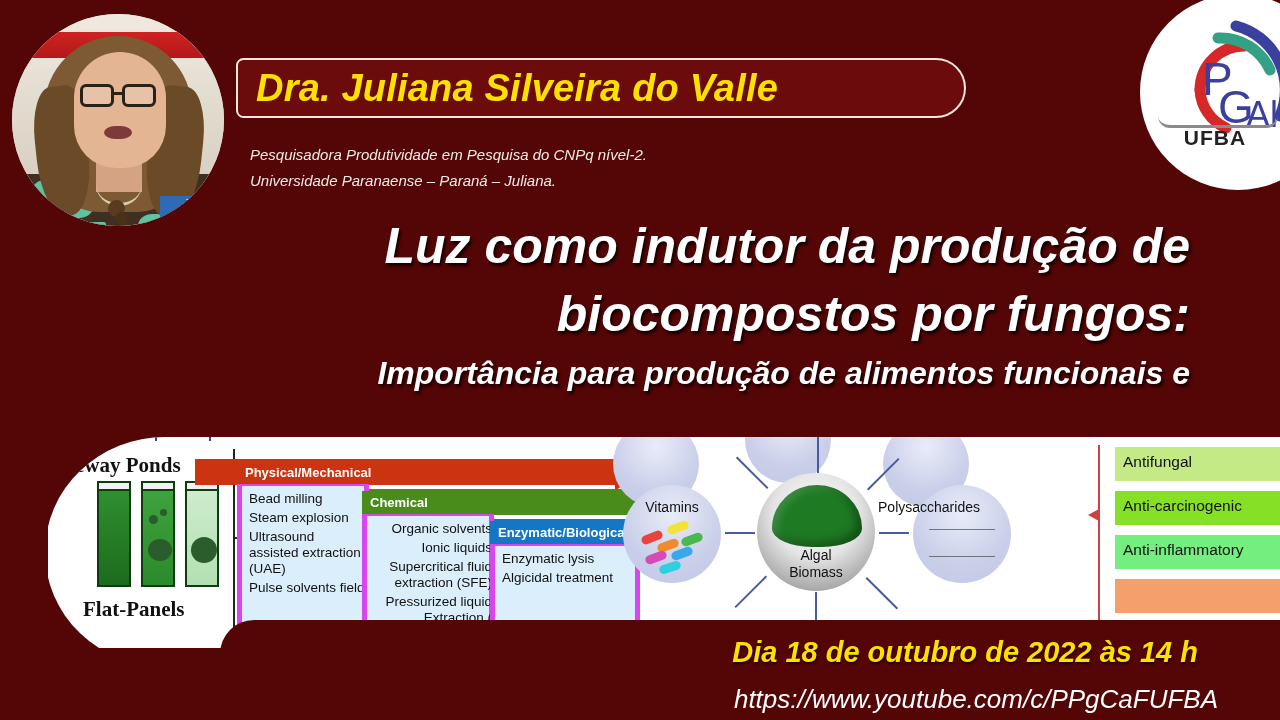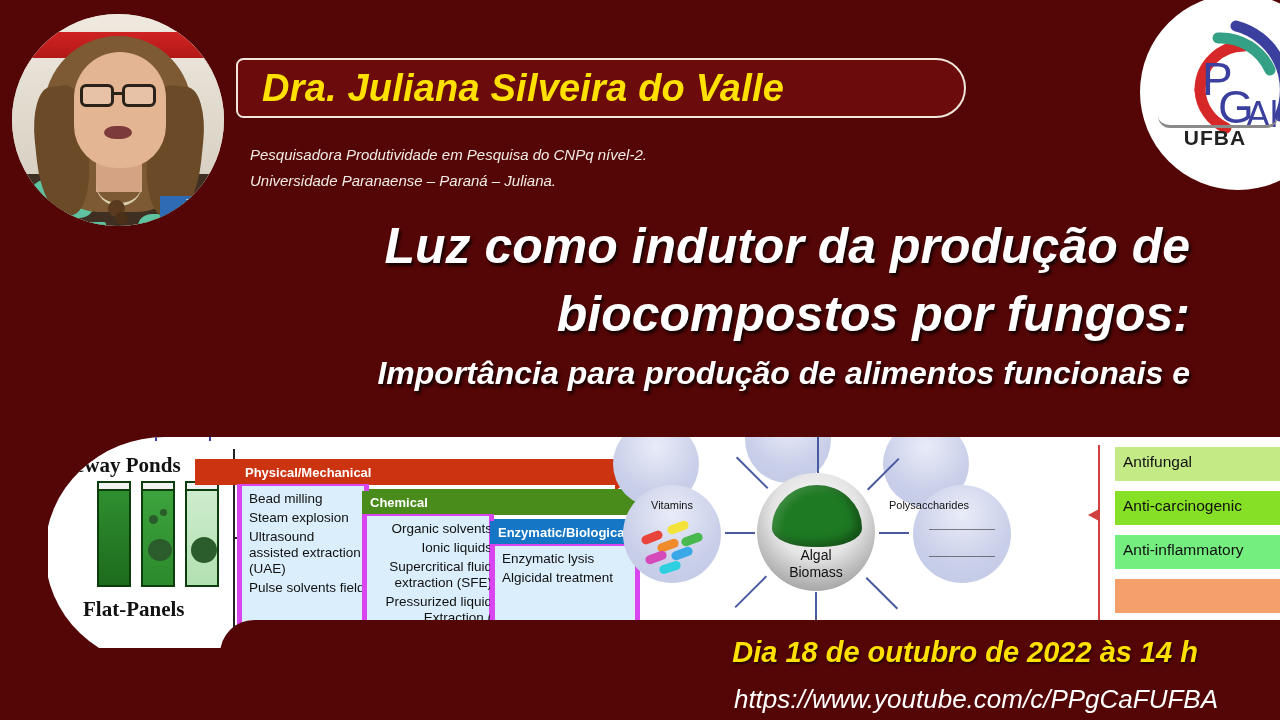--- a/index.html
+++ b/index.html
@@ -41,21 +41,21 @@
   .colitems div { margin-bottom:3px; }
 
   .arrow { position:absolute; height:26px; }
   .arrow .shaft { position:absolute; left:0; top:0; height:26px; width:100%; }
   .arrow .head { position:absolute; right:-18px; top:-6px; width:0; height:0;
                  border-top:19px solid transparent; border-bottom:19px solid transparent; }
 
   
   .circ { position:absolute; border-radius:50%;
           background:radial-gradient(circle at 50% 30%, #e9ecf8 0%, #c9cfe9 60%, #c2c9e6 100%); }
-  .circ-label { position:absolute; width:100%; text-align:center; font-size:11px; color:#111; }
+  .circ-label { position:absolute; width:100%; text-align:center; font-size:14px; color:#111; }
   #algal-circle { position:absolute; border-radius:50%;
       background:radial-gradient(circle at 50% 35%, #ffffff 0%, #e4e4e4 45%, #a9a9a9 78%, #cfcfcf 100%); }
   .spoke { position:absolute; background:#4a5aa0; height:2px; transform-origin:0 0; }
   .mound { position:absolute; background:#1e7a23; border-radius:50% 50% 45% 45% / 70% 70% 30% 30%;
            box-shadow: inset -6px -4px 10px rgba(0,0,0,.35), inset 5px 3px 8px rgba(255,255,255,.15); }
   .capsule { position:absolute; width:22px; height:9px; border-radius:5px; transform-origin:50% 50%; }
 
   
   .actbox { position:absolute; left:1070px; width:172px; height:34px;
             font-size:15.5px; color:#111; padding:6px 8px; }
@@ -119,21 +119,21 @@
 
   
   #name-banner {
     position:absolute; left:236px; top:58px; width:730px; height:60px;
     background:#6b0b0b; border:2px solid #f0e6dc;
     border-radius:8px 32px 32px 8px;
     display:flex; align-items:center;
   }
   #name-text {
     color:#ffe100; font-weight:bold; font-style:italic; font-size:38px;
-    letter-spacing:.2px; padding-left:24px; white-space:nowrap;
+    letter-spacing:.2px; padding-left:18px; white-space:nowrap;
   }
 
   
   #affil { position:absolute; left:250px; top:142px; width:700px; }
   #affil div { color:#f1ece6; font-style:italic; font-size:15px; line-height:26px; white-space:nowrap; }
 
   
   #title-block { position:absolute; left:90px; top:212px; width:1100px; text-align:right; }
   .t-big {
     color:#ffffff; font-weight:bold; font-style:italic; font-size:50px; line-height:68px;

